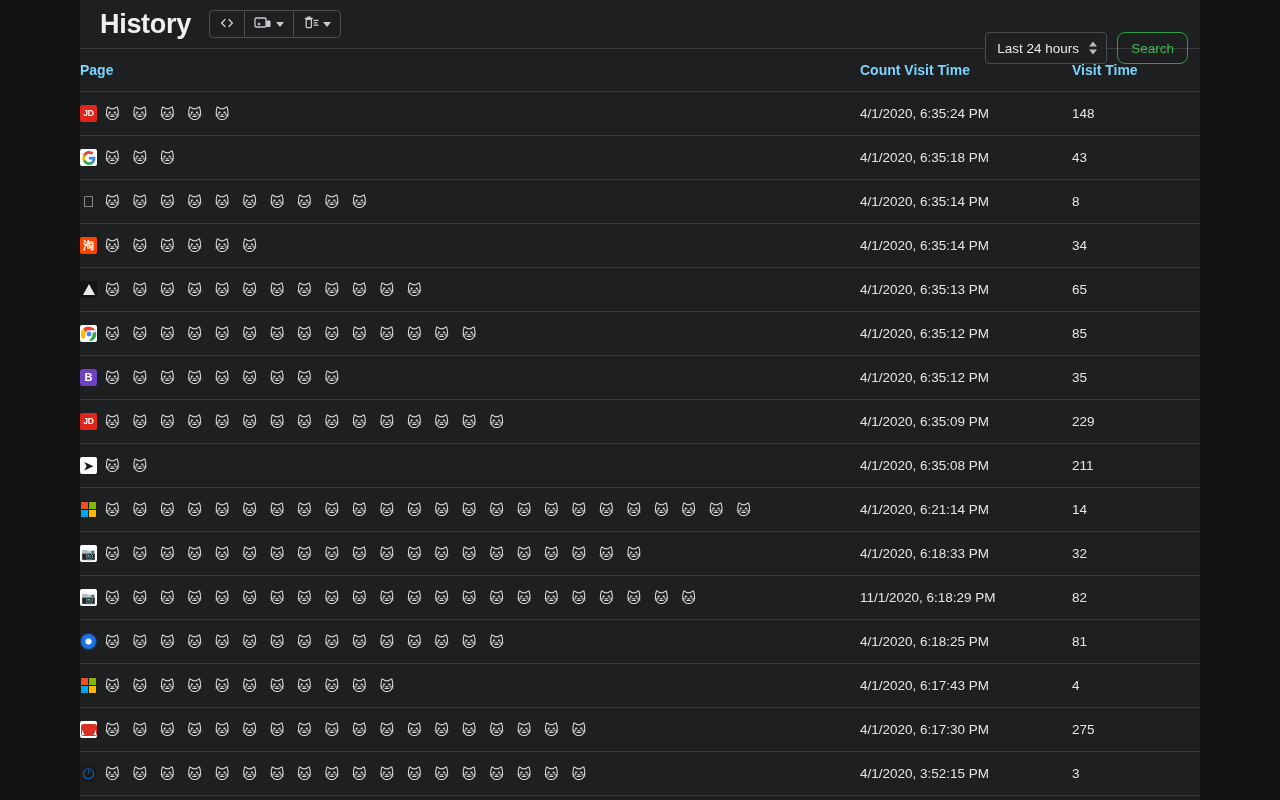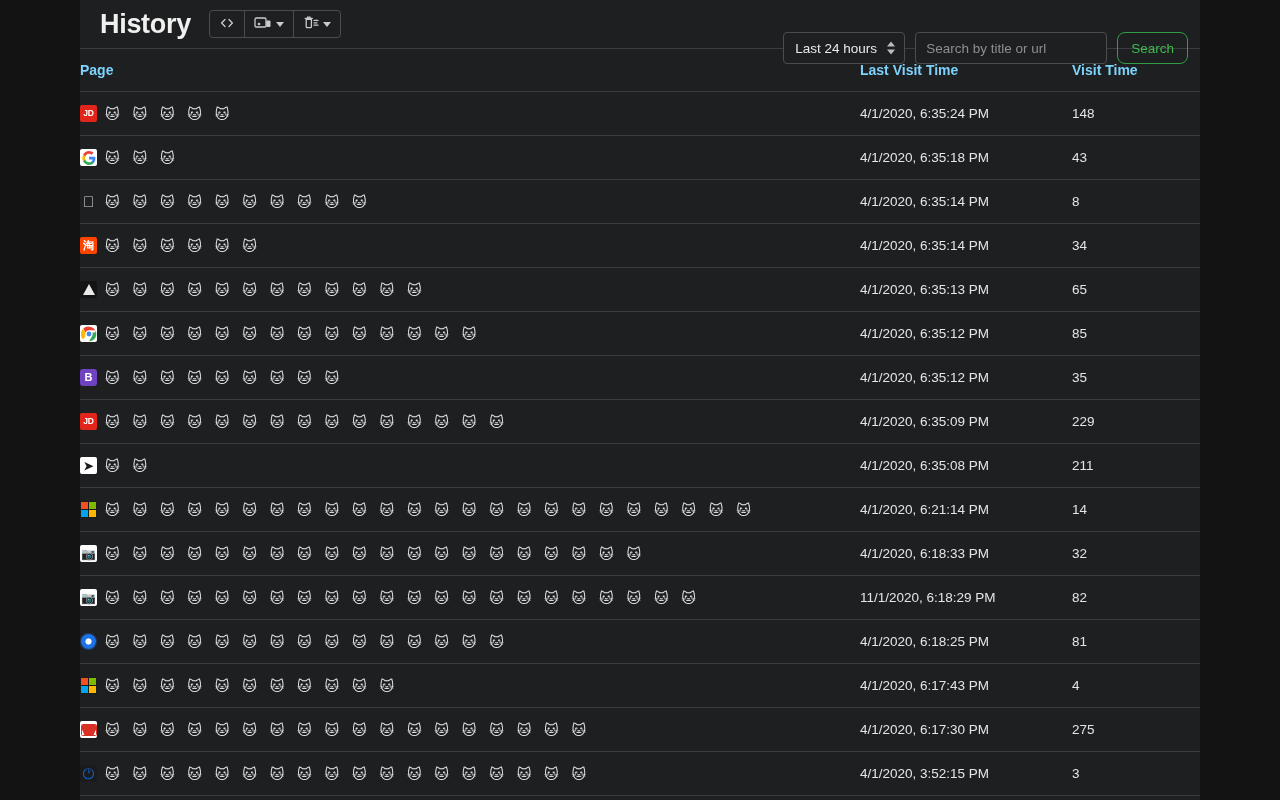--- a/index.html
+++ b/index.html
@@ -273,36 +273,35 @@
 
     <div class="right-controls">
       <div class="range-select">
         <span>Last 24 hours</span>
         <span class="select-arrows">
           <span class="sa-up"></span>
           <span class="sa-down"></span>
         </span>
       </div>
 
-      <input class="search-input" type="text" placeholder="Search by title or url" style="">
 
       <button class="search-btn">Search</button>
     </div>
   </div>
 
   <table class="tbl">
     <colgroup>
       <col class="c-page">
         <col class="c-time">
         <col class="c-count">
     </colgroup>
     <thead>
       <tr>
         <th class="pad-l">Page</th>
-        <th>Last Visit Time</th>
+        <th>Count Visit Time</th>
         <th>Visit Time</th>
       </tr>
     </thead>
     <tbody id="tbody">
         <tr>
           <td class="pad-l">
             <span class="page-cell">
               <span class="fav fav-jd">JD</span>
               <span class="title-cats">🐱 🐱 🐱 🐱 🐱</span>
             </span>

